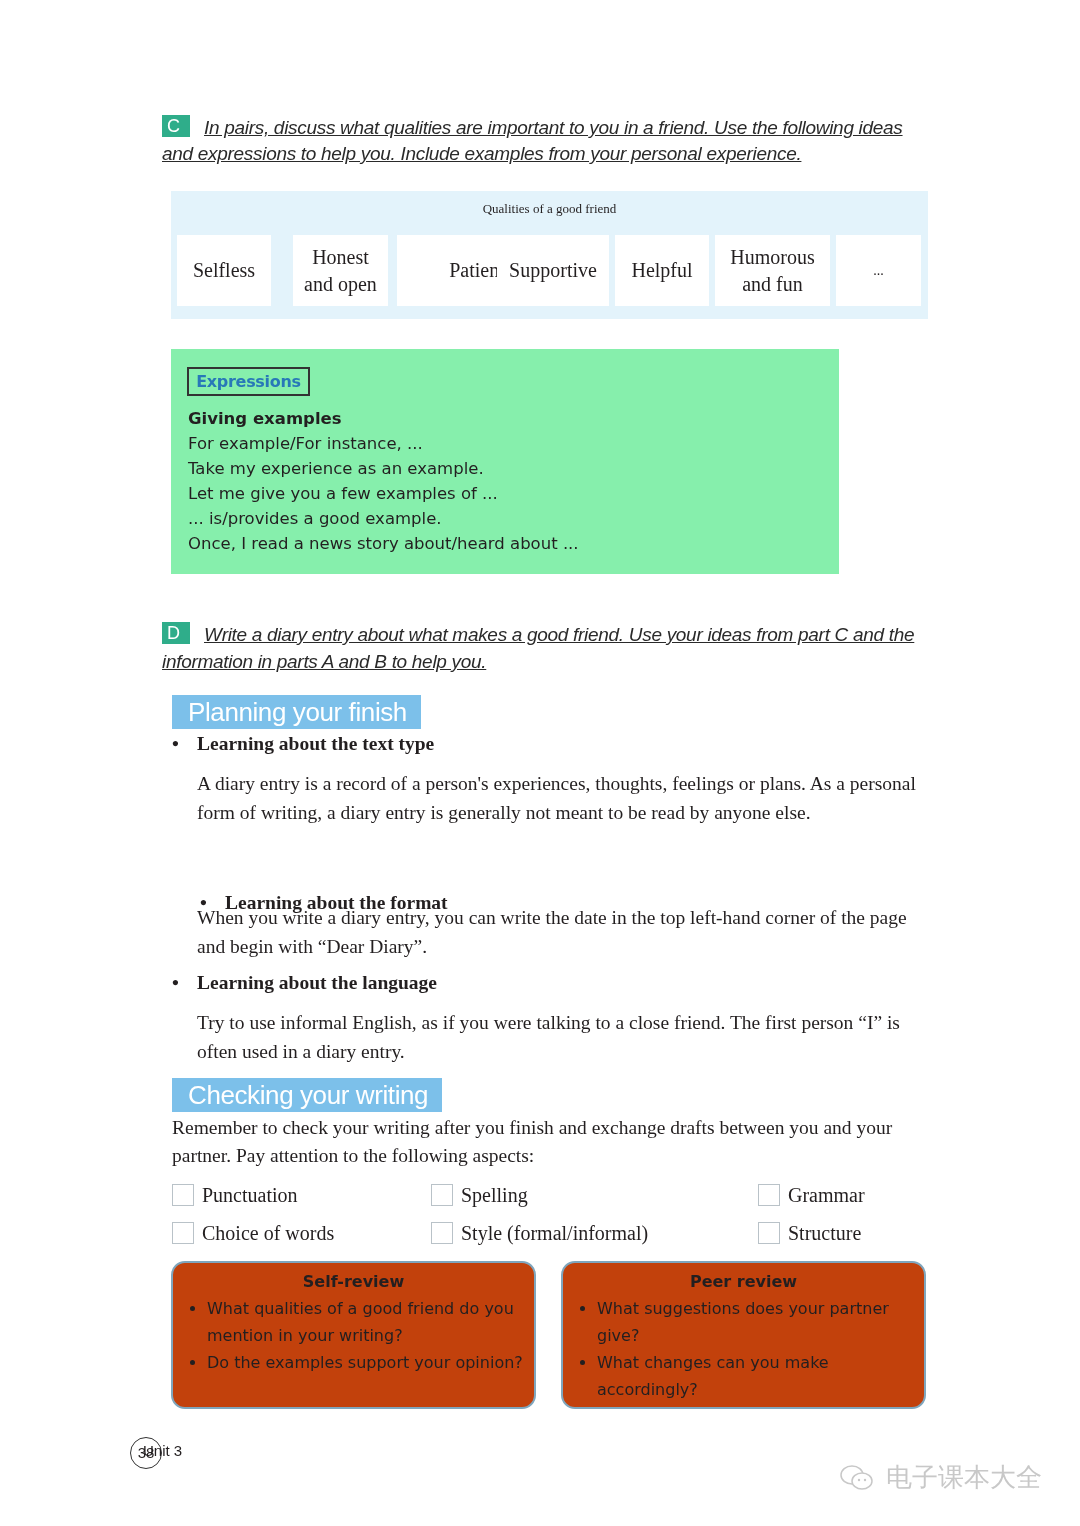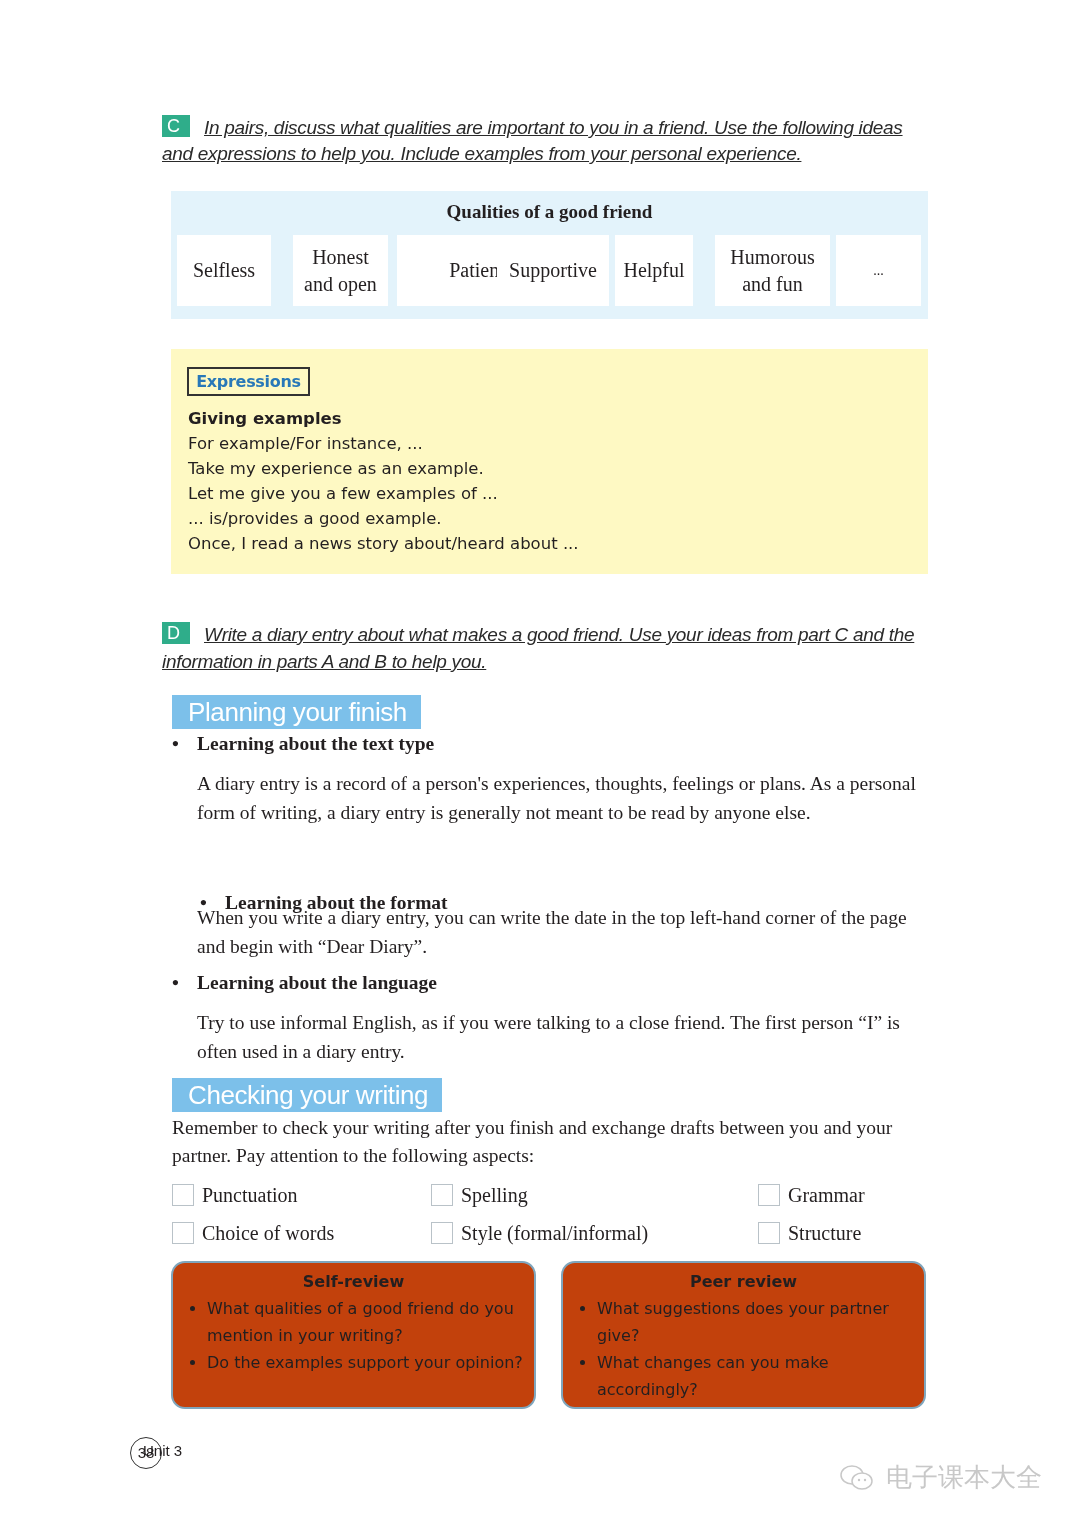--- a/index.html
+++ b/index.html
@@ -2,24 +2,24 @@
 <html><head>
 <meta charset="utf-8">
 <style>
   html, body { margin:0; padding:0; background:#ffffff; }
   body { width:1080px; height:1526px; position:relative; overflow:hidden; color:#231f20; }
 
   .task { position:absolute; left:162px; width:760px; font-family:"Liberation Sans","DejaVu Sans",sans-serif; font-style:italic; font-size:19px; line-height:26px; color:#2a2a2a; letter-spacing:-0.3px;text-decoration:underline; }
   .task-letter { display:inline-block; width:28px; height:22px; background:#2fad8a; color:#fff; font-style:normal; font-size:18px; line-height:22px; text-align:left; padding-left:5px; box-sizing:border-box; margin-right:14px; vertical-align:2px; font-weight:normal; }
 
   .qualities { position:absolute; left:171px; top:191px; width:757px; height:128px; background:#e3f3fb; }
-  .qualities-title { position:absolute; top:10px; left:0; width:100%; text-align:center; font-family:"Liberation Serif","DejaVu Serif",serif; font-weight:bold; font-size:19px; color:#231f20; }
+  .qualities-title { position:absolute; top:10px; left:0; width:100%; text-align:center; font-family:"Liberation Serif","DejaVu Serif",serif; font-weight:normal; font-size:13px; color:#231f20; }
   .q-cell { position:absolute; top:44px; height:71px; background:#ffffff; display:flex; align-items:center; justify-content:center; text-align:center; font-family:"Liberation Serif","DejaVu Serif",serif; font-size:20px; line-height:27px; color:#231f20; }
 
-  .expressions { position:absolute; left:171px; top:349px; width:757px; height:225px; background:#fef9c3; }
+  .expressions { position:absolute; left:171px; top:349px; width:668px; height:225px; background:#86efac; }
   .expr-tag { position:absolute; left:16px; top:18px; width:123px; height:29px; border:2px solid #333; box-sizing:border-box; font-family:"DejaVu Sans","Liberation Sans",sans-serif; font-weight:bold; font-size:16px; color:#2878b8; line-height:25px; text-align:center; letter-spacing:-0.3px; }
   .expr-lines { position:absolute; left:17px; top:57px; font-family:"DejaVu Sans","Liberation Sans",sans-serif; font-size:16.5px; line-height:25px; color:#231f20; }
   .expr-lines .head { font-weight:bold; }
 
   .banner { position:absolute; left:172px; height:34px; background:#7cc0ea; color:#ffffff; font-family:"Liberation Sans","DejaVu Sans",sans-serif; font-size:26px; line-height:34px; padding:0 14px 0 16px; letter-spacing:-0.4px; }
 
   .bullet-head { position:absolute; left:172px; font-family:"Liberation Serif","DejaVu Serif",serif; font-weight:bold; font-size:19.5px; color:#231f20; }
   .bullet-head .dot { display:inline-block; width:25px; }
   .para { position:absolute; left:197px; width:730px; font-family:"Liberation Serif","DejaVu Serif",serif; font-size:19.5px; line-height:29px; color:#231f20; }
   .para-wide { position:absolute; left:172px; width:760px; font-family:"Liberation Serif","DejaVu Serif",serif; font-size:19.5px; line-height:28px; color:#231f20; }
@@ -43,21 +43,21 @@
 <div class="task" style="top:115px;">
   <span class="task-letter">C</span><span>In pairs, discuss what qualities are important to you in a friend. Use the following ideas and expressions to help you. Include examples from your personal experience.</span>
 </div>
 
 <div class="qualities">
   <div class="qualities-title">Qualities of a good friend</div>
   <div class="q-cell" style="left:6px;width:94px;">Selfless</div>
   <div class="q-cell" style="left:122px;width:95px;padding:0 10px;box-sizing:border-box;">Honest and open</div>
   <div class="q-cell" style="left:226px;width:94px;padding-left:33px;">Patient</div>
   <div class="q-cell" style="left:326px;width:112px;">Supportive</div>
-  <div class="q-cell" style="left:444px;width:78px;">Helpful</div>
+  <div class="q-cell" style="left:444px;width:94px;">Helpful</div>
   <div class="q-cell" style="left:544px;width:115px;padding:0 8px;box-sizing:border-box;">Humorous and fun</div>
   <div class="q-cell" style="left:665px;width:85px;font-size:14px;">...</div>
 </div>
 
 <div class="expressions">
   <div class="expr-tag">Expressions</div>
   <div class="expr-lines">
     <div class="head">Giving examples</div>
     <div>For example/For instance, ...</div>
     <div>Take my experience as an example.</div>

